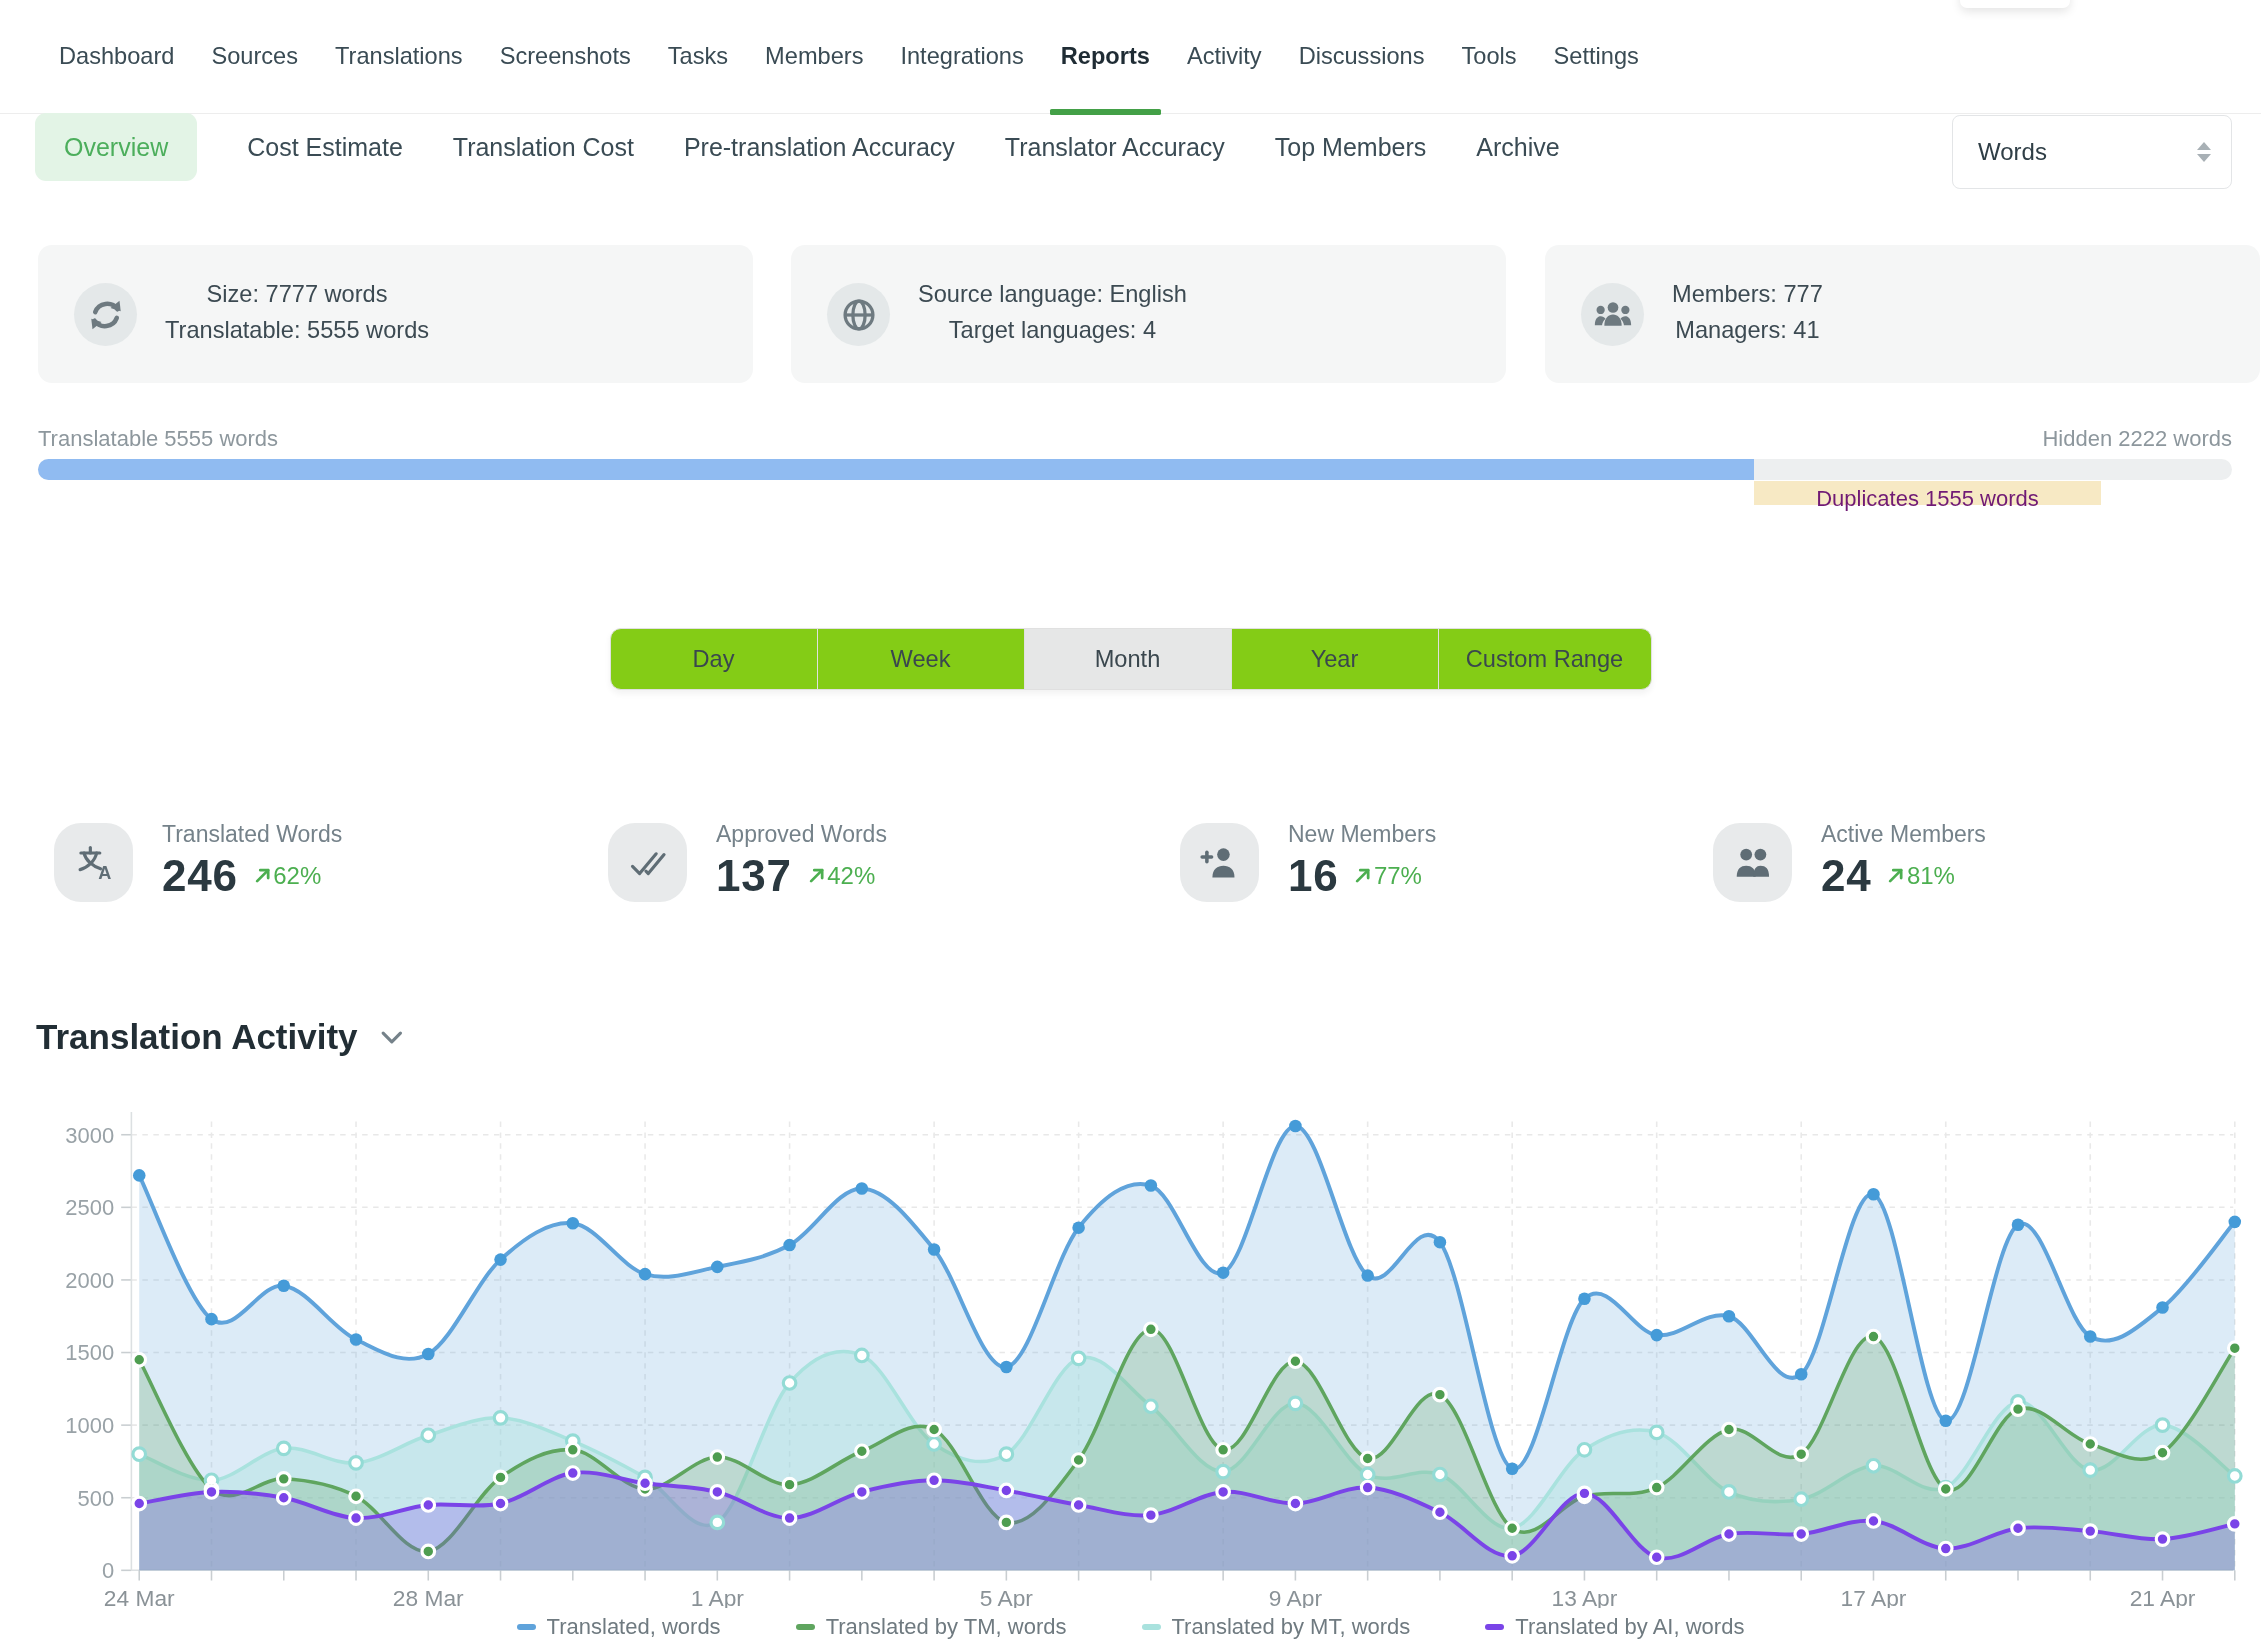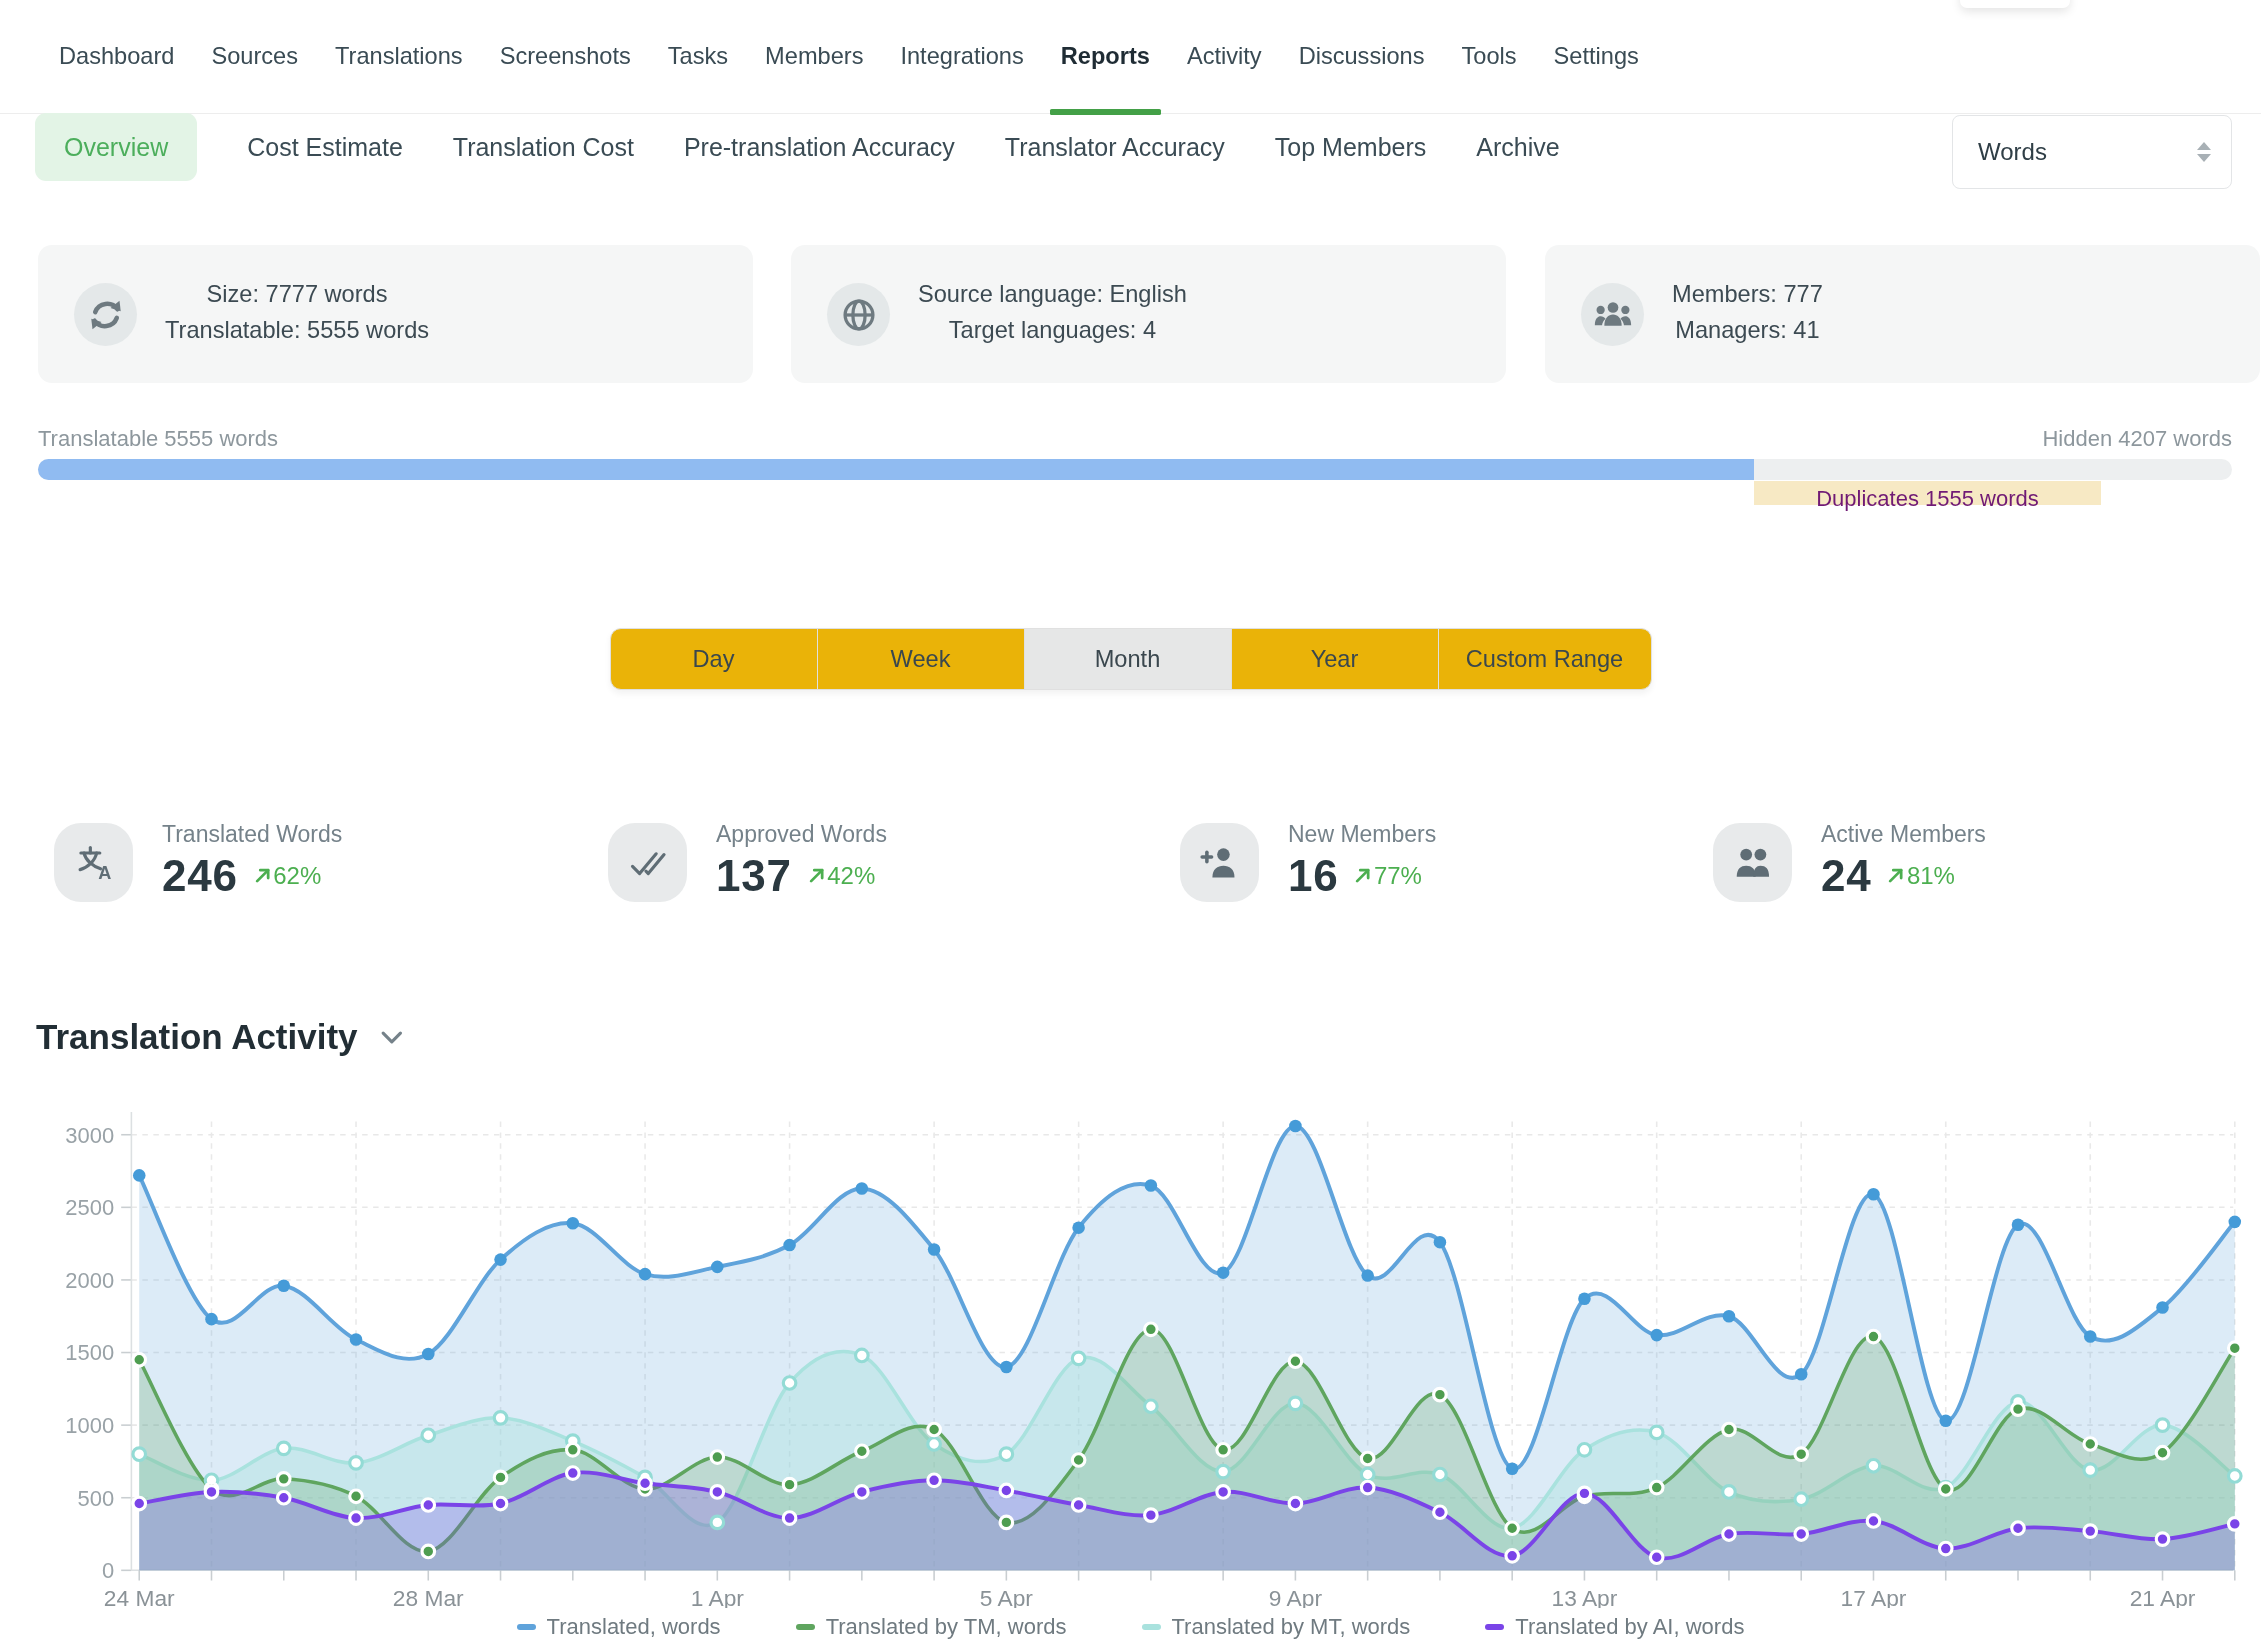--- a/index.html
+++ b/index.html
@@ -37,21 +37,21 @@
   
   .progress-label{position:absolute;top:426px;font-size:22px;color:#8D979D;}
   .progress-label.left{left:38px}.progress-label.right{right:29px}
   .progress-track{position:absolute;left:38px;top:459px;width:2194px;height:21px;background:#EDEFF0;border-radius:11px;}
   .progress-fill{height:21px;width:78.2%;background:#90BBF1;border-radius:11px 0 0 11px;}
   .duplicates-bar{position:absolute;left:1754px;top:481px;width:347px;height:23.6px;background:#F7E9C4;}
   .duplicates-label{position:absolute;left:1754px;width:347px;top:486px;font-size:22px;color:#701a75;text-align:center;}
 
   
   .range-tabs{position:absolute;top:628px;left:50%;transform:translateX(-50%);display:flex;border:1.6px solid #E0E0E0;
-    border-radius:11px;background:#eab308;box-shadow:0 3.1px 6.3px rgba(0,0,0,0.05);overflow:hidden;}
+    border-radius:11px;background:#84cc16;box-shadow:0 3.1px 6.3px rgba(0,0,0,0.05);overflow:hidden;}
   .range-tab{width:206px;height:60px;line-height:60px;text-align:center;font-size:23.6px;color:#3A474E;
     border-right:1.6px solid #E0E0E0;cursor:pointer;white-space:nowrap;}
   .range-tab:last-child{border-right:none;width:212px;}
   .range-tab.active{background:#E6E7E7;}
 
   
   .stat{position:absolute;top:821px;height:86px;}
   .stat.s1{left:54px}.stat.s2{left:608px}.stat.s3{left:1180px}.stat.s4{left:1713px}
   .stat-icon{position:absolute;left:0;top:1.6px;width:79px;height:79px;border-radius:27px;background:#E8EAEB;
     display:flex;align-items:center;justify-content:center;}
@@ -153,21 +153,21 @@
         <path d="M12.5 33.5 c0-9.5 5-13.5 10.5-13.5 c5.5 0 10.5 4 10.5 13.5 z"></path>
       </svg>
     </div>
     <div class="card-text">
       <div>Members: 777</div>
       <div>Managers: 41</div>
     </div>
   </div>
 
   <div class="progress-label left">Translatable 5555 words</div>
-  <div class="progress-label right">Hidden 4207 words</div>
+  <div class="progress-label right">Hidden 2222 words</div>
   <div class="progress-track">
     <div class="progress-fill"></div>
   </div>
   <div class="duplicates-bar"></div>
   <div class="duplicates-label">Duplicates 1555 words</div>
 
   <div class="range-tabs">
     <div class="range-tab">Day</div>
     <div class="range-tab">Week</div>
     <div class="range-tab active">Month</div>

